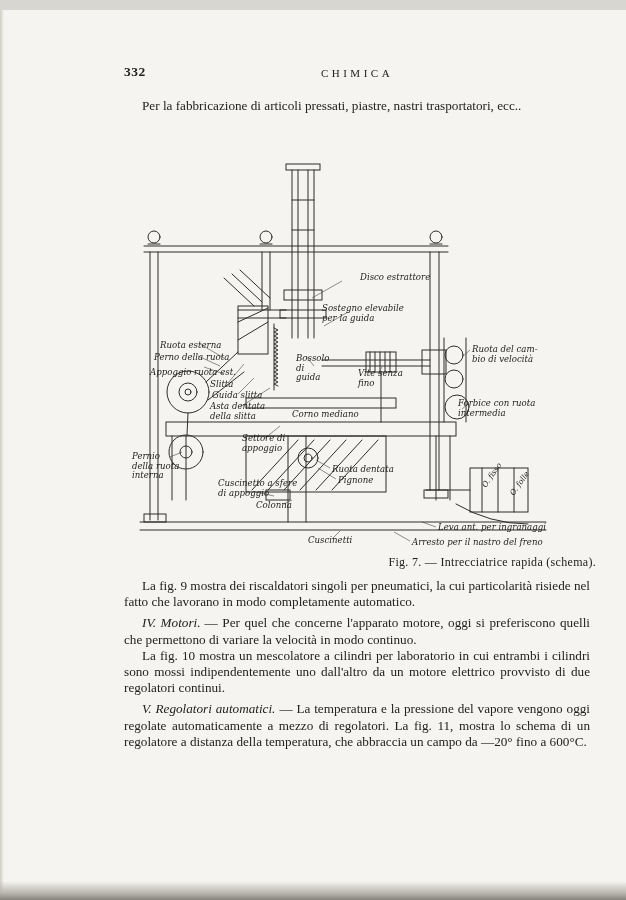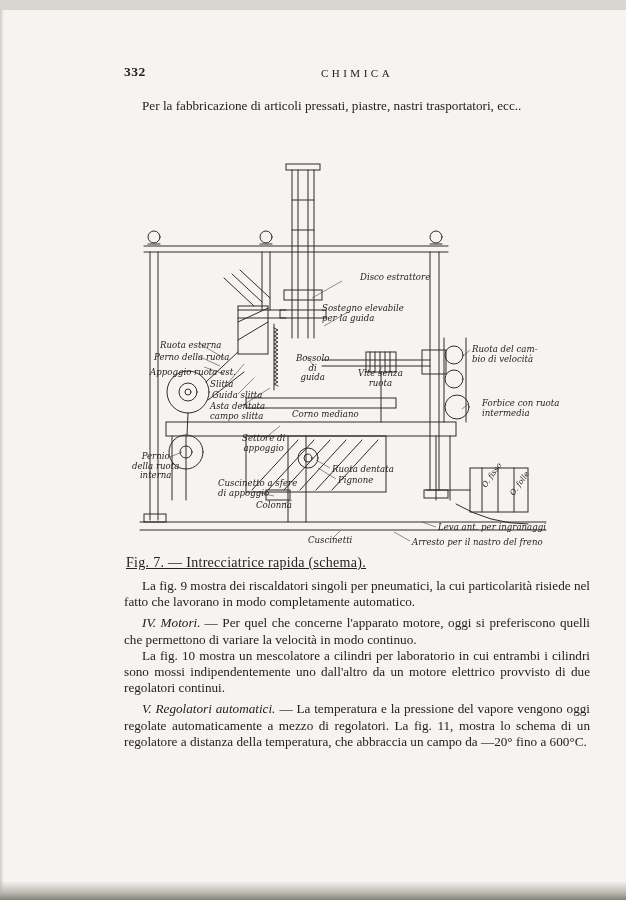--- a/index.html
+++ b/index.html
@@ -24,24 +24,24 @@
     text-align:justify;}
   .textcol p{margin:0;text-indent:18px;}
   .textcol p.noindent{text-indent:0;}
   .textcol p.sect{margin-top:5px;}
   .lead-italic{font-style:italic;margin-right:4px;}
 
   .figure{position:absolute;left:126px;top:150px;width:470px;height:418px;}
   .figure svg{position:absolute;left:0;top:0;}
   .flabel{position:absolute;font-family:"DejaVu Serif",serif;font-style:italic;
     font-size:8.6px;line-height:9.6px;white-space:pre-line;color:#1d1c18;}
-  .flabel.ctr{text-align:center;}
+  .flabel.ctr{text-align:left;}
   .flabel.rot{transform:rotate(-55deg);transform-origin:left top;font-size:7.6px;}
-  .fig-caption{position:absolute;left:0;top:395px;width:100%;text-align:left;
-    font-size:14px;letter-spacing:.3px;text-decoration:underline;}
+  .fig-caption{position:absolute;left:0;top:395px;width:100%;text-align:right;
+    font-size:12px;letter-spacing:.3px;}
 </style>
 </head>
 <body>
 
 <div class="scan">
 
   <div class="page-number">332</div>
   <div class="running-head">CHIMICA</div>
 
   <div class="textcol" style="top:88px;">
@@ -184,30 +184,30 @@
 
     <span class="flabel" style="left:190px;top:113px;padding-left:44px;">Disco estrattore</span>
     <span class="flabel" style="left:196px;top:144px;">Sostegno elevabile
 per la guida</span>
     <span class="flabel" style="left:34px;top:181px;">Ruota esterna</span>
     <span class="flabel" style="left:28px;top:193px;">Perno della ruota</span>
     <span class="flabel" style="left:24px;top:208px;text-align:center;">Appoggio ruota est.</span>
     <span class="flabel" style="left:84px;top:220px;">Slitta</span>
     <span class="flabel" style="left:86px;top:231px;">Guida slitta</span>
     <span class="flabel" style="left:84px;top:242px;">Asta dentata
-campo slitta</span>
+della slitta</span>
     <span class="flabel ctr" style="left:170px;top:194px;">Bossolo
 di
 guida</span>
     <span class="flabel" style="left:166px;top:250px;">Corno mediano</span>
     <span class="flabel ctr" style="left:232px;top:209px;">Vite senza
-ruota</span>
+fino</span>
     <span class="flabel" style="left:346px;top:185px;">Ruota del cam-
 bio di velocità</span>
-    <span class="flabel" style="left:356px;top:239px;">Forbice con ruota
+    <span class="flabel" style="left:332px;top:239px;">Forbice con ruota
 intermedia</span>
     <span class="flabel ctr" style="left:116px;top:274px;">Settore di
 appoggio</span>
     <span class="flabel ctr" style="left:6px;top:292px;">Pernio
 della ruota
 interna</span>
     <span class="flabel" style="left:206px;top:305px;">Ruota dentata</span>
     <span class="flabel" style="left:212px;top:316px;">Pignone</span>
     <span class="flabel" style="left:92px;top:319px;">Cuscinetto a sfere
 di appoggio</span>

